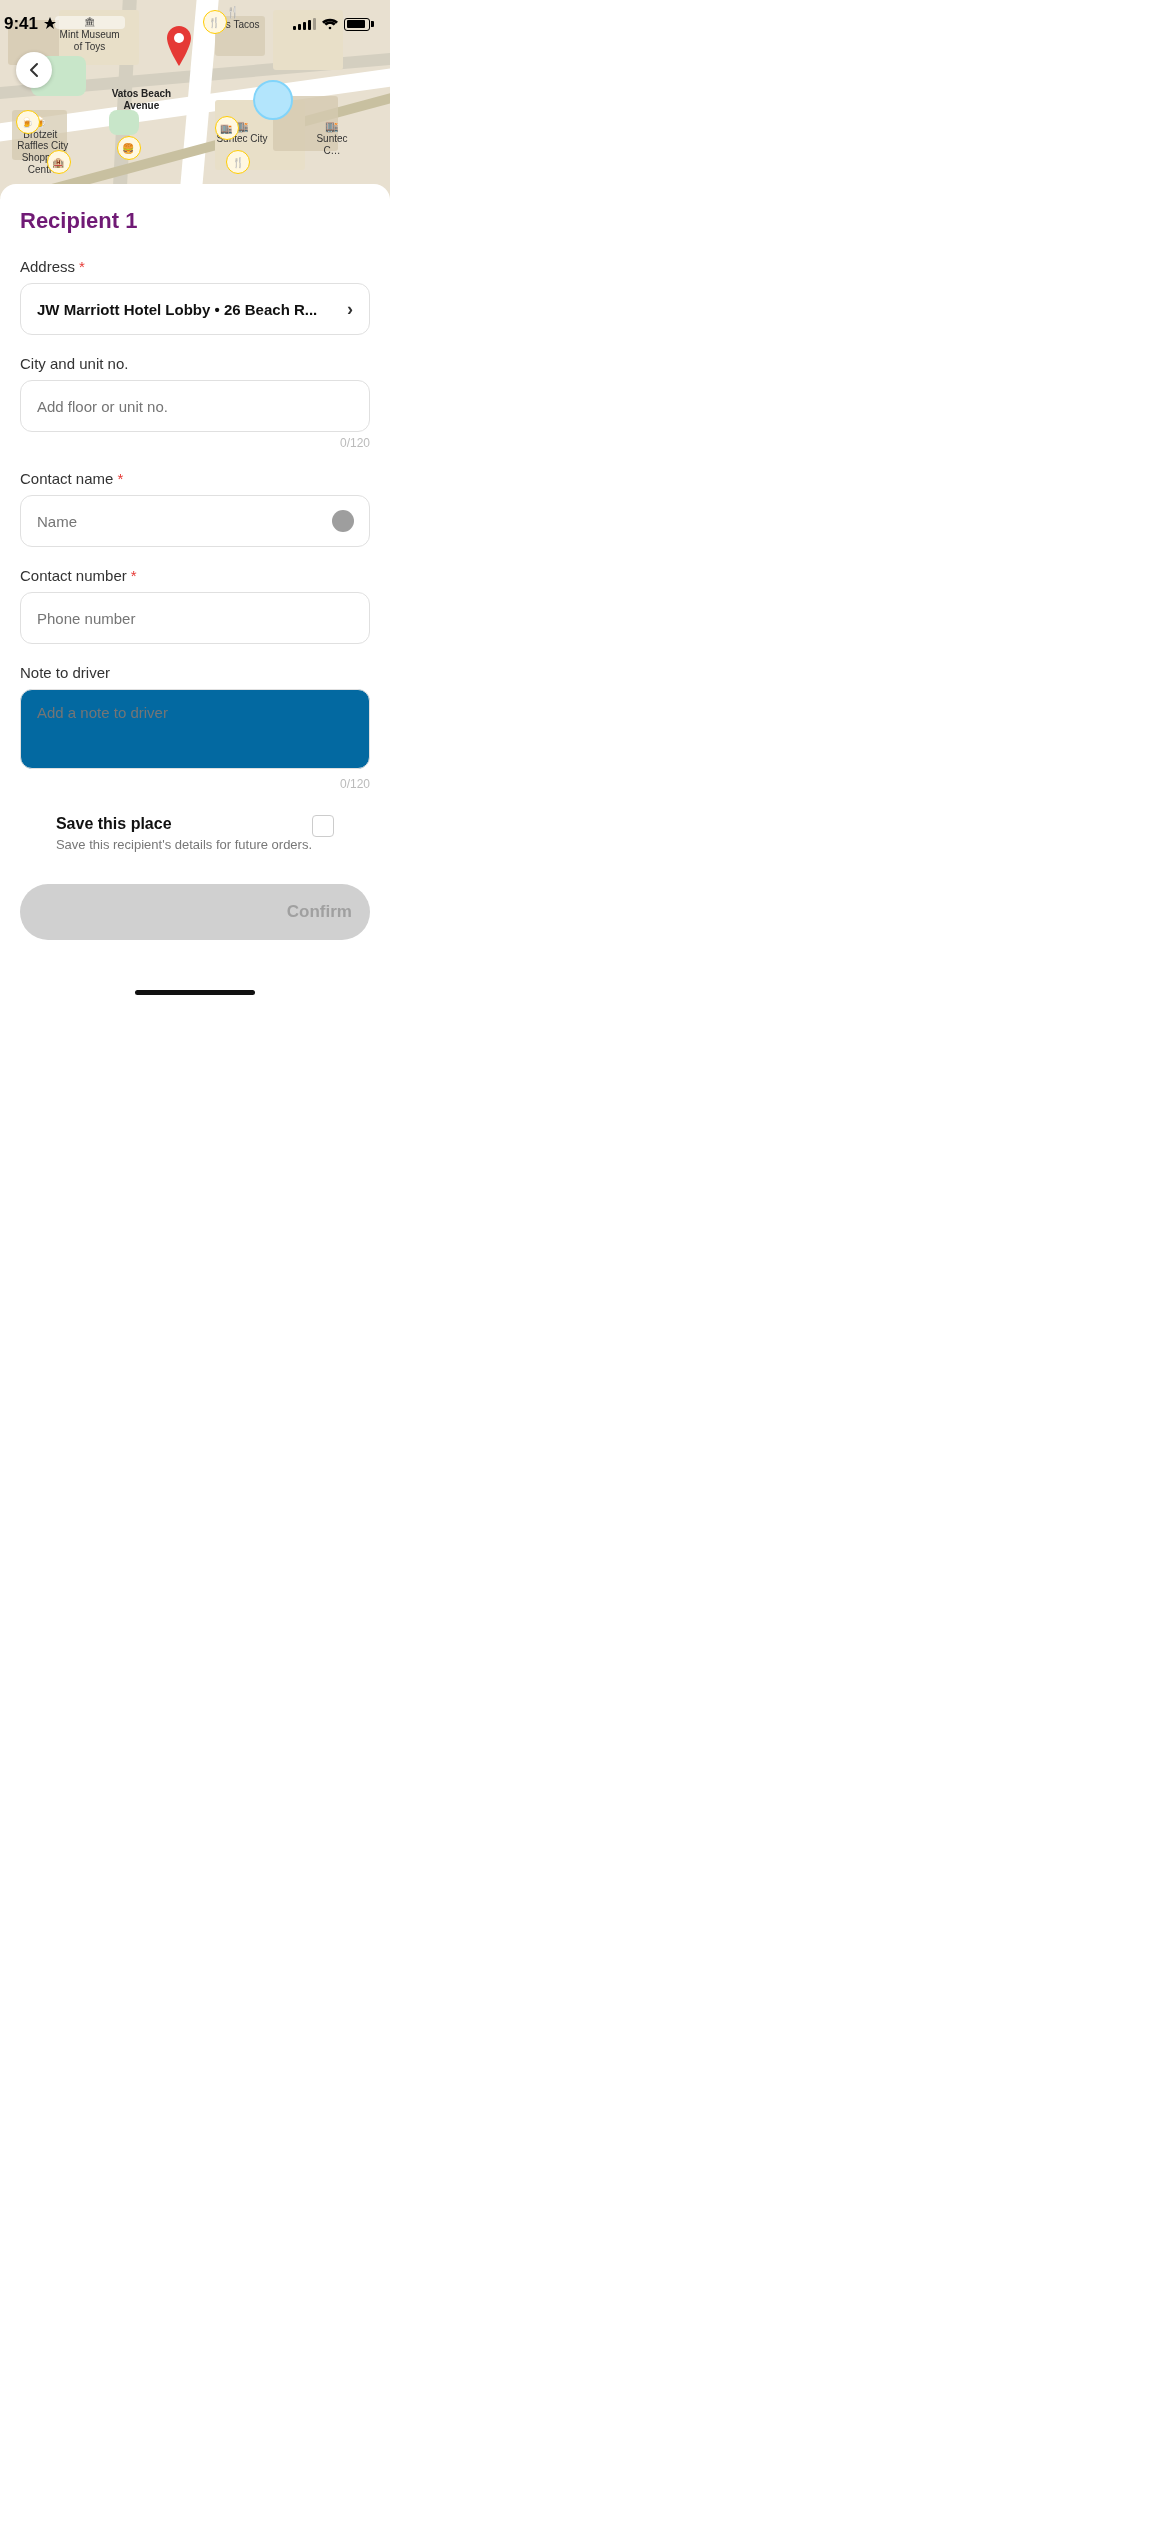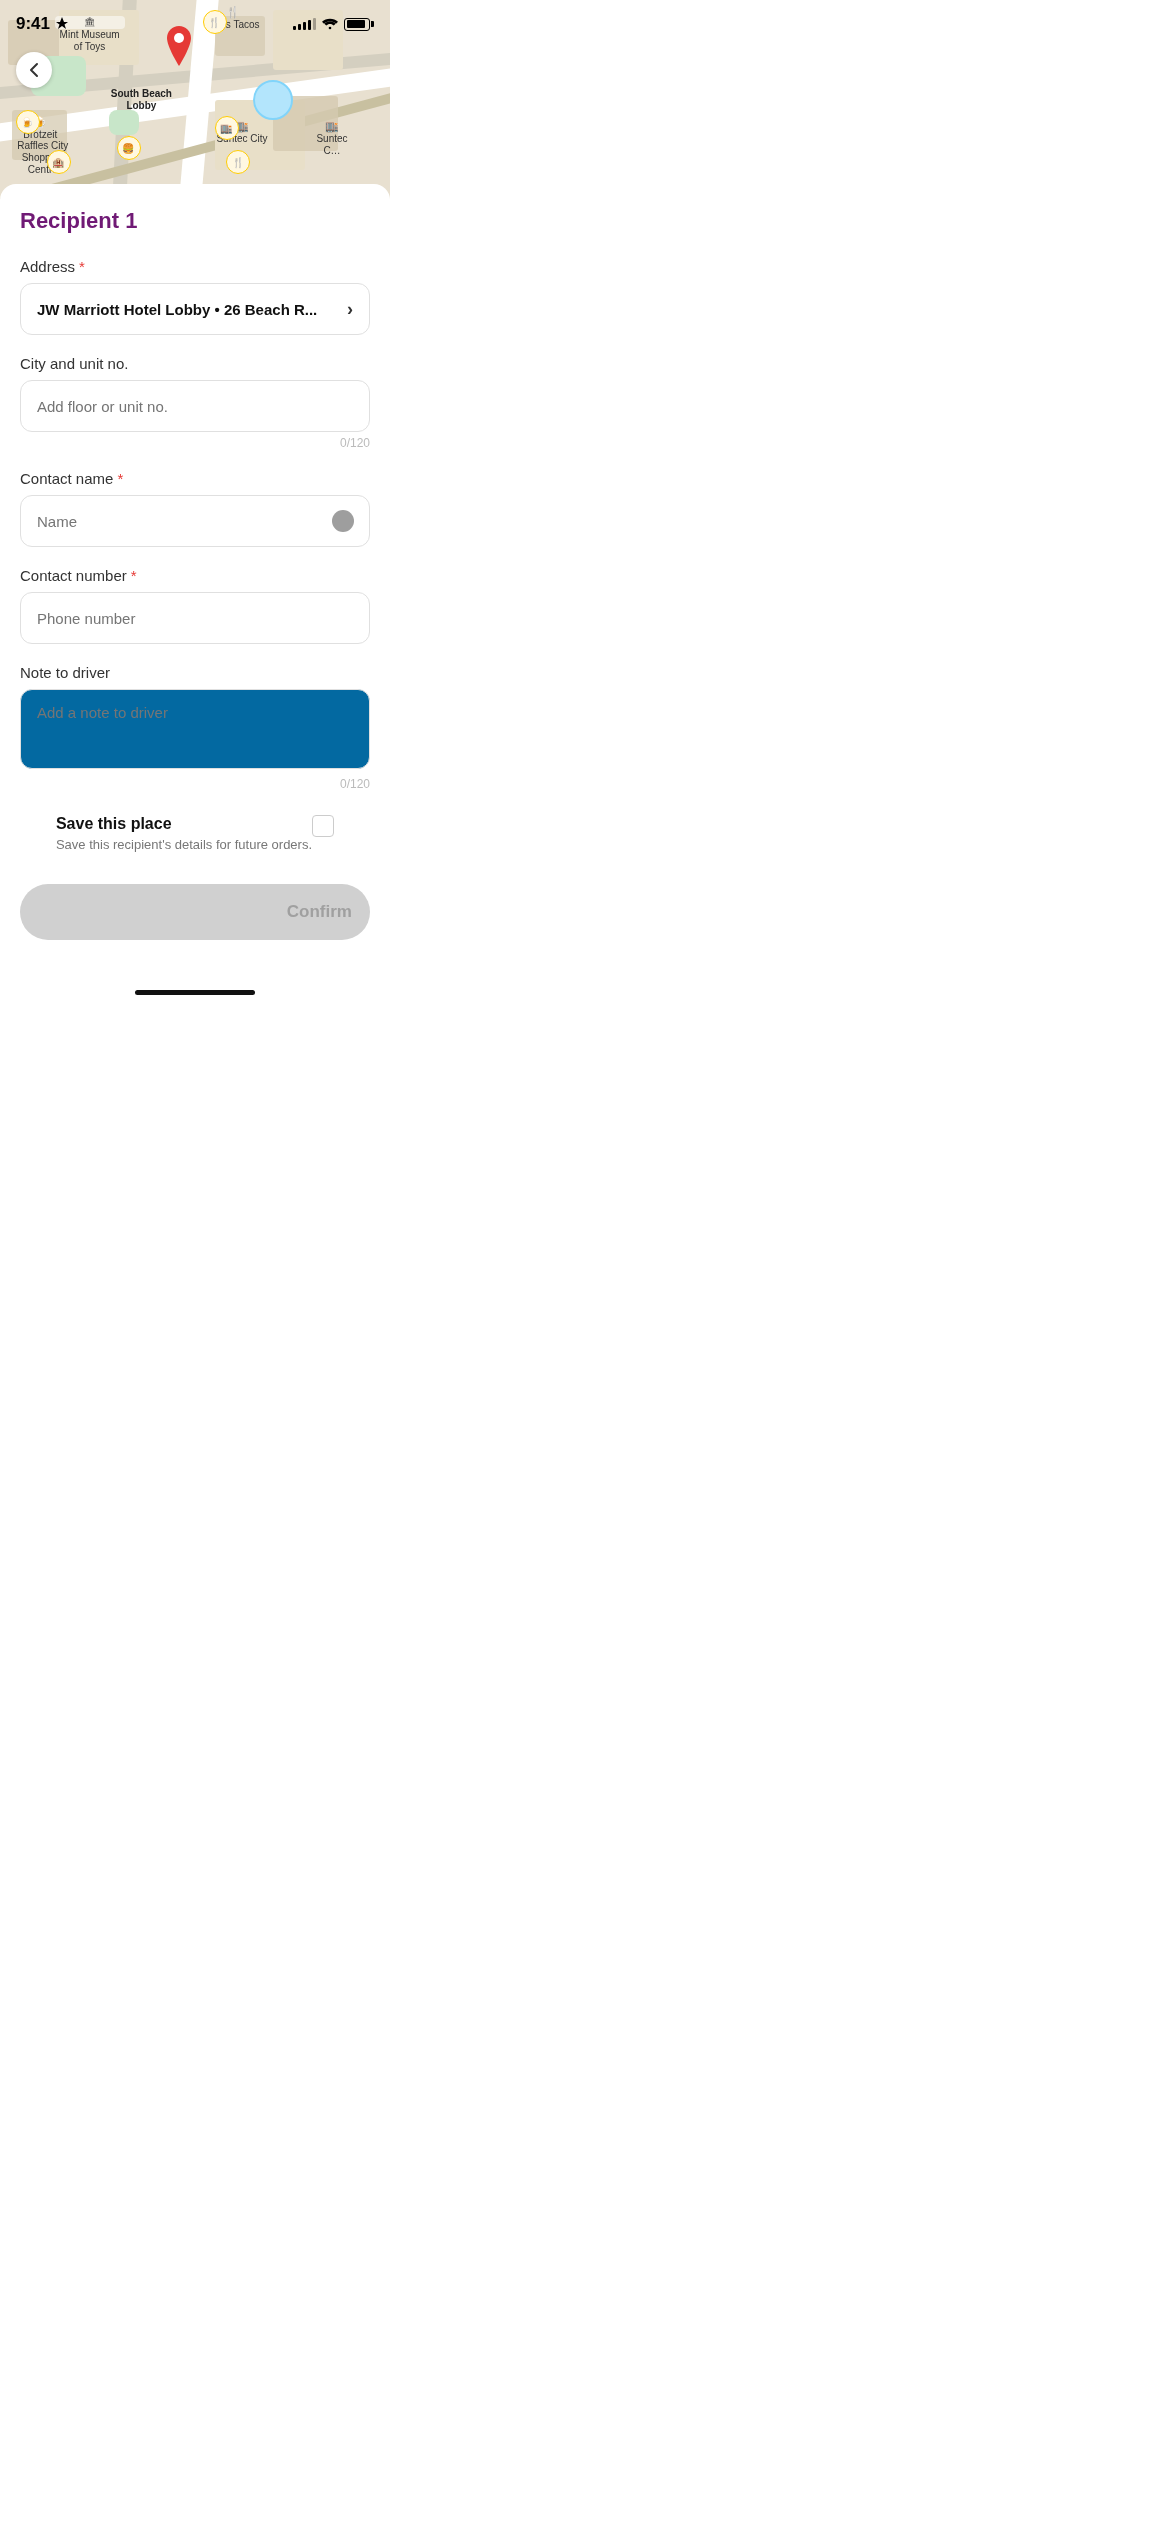--- a/index.html
+++ b/index.html
@@ -11,21 +11,21 @@
       font-family: -apple-system, BlinkMacSystemFont, 'Helvetica Neue', Arial, sans-serif;
       background: #fff;
       overflow-x: hidden;
     }
 
     
     .status-bar {
       display: flex;
       justify-content: space-between;
       align-items: center;
-      padding: 14px 20px 6px 16px;
+      padding: 14px 20px 6px 4px;
       background: transparent;
       position: absolute;
       top: 0;
       left: 0;
       right: 0;
       z-index: 10;
     }
 
     .status-time {
       font-size: 17px;
@@ -471,21 +471,21 @@
       Raffles City Shopping Centre
     </div>
 
     <div class="map-icon" style="top:5%;left:52%;">🍴</div>
     <div class="map-icon" style="top:58%;left:55%;">🏬</div>
     <div class="map-icon" style="top:55%;left:4%;">🍺</div>
     <div class="map-icon" style="top:68%;left:30%;">🍔</div>
     <div class="map-icon" style="top:75%;left:58%;">🍴</div>
     <div class="map-icon" style="top:75%;left:12%;">🏨</div>
 
-    <div class="map-label" style="top:44%;left:26%;width:80px;font-weight:700;font-size:10px;color:#222;">South Beach Lobby</div>
+    <div class="map-label" style="top:44%;left:26%;width:80px;font-weight:700;font-size:10px;color:#222;">Vatos Beach Avenue</div>
 
     <div class="map-pin">
       <svg class="map-pin-svg" viewBox="0 0 32 40" fill="none" xmlns="http://www.w3.org/2000/svg">
         <path d="M16 0C9.373 0 4 5.373 4 12c0 9 12 28 12 28S28 21 28 12C28 5.373 22.627 0 16 0z" fill="#e53935"></path>
         <circle cx="16" cy="12" r="5" fill="#fff"></circle>
       </svg>
     </div>
   </div>
 
   <div class="status-bar">

